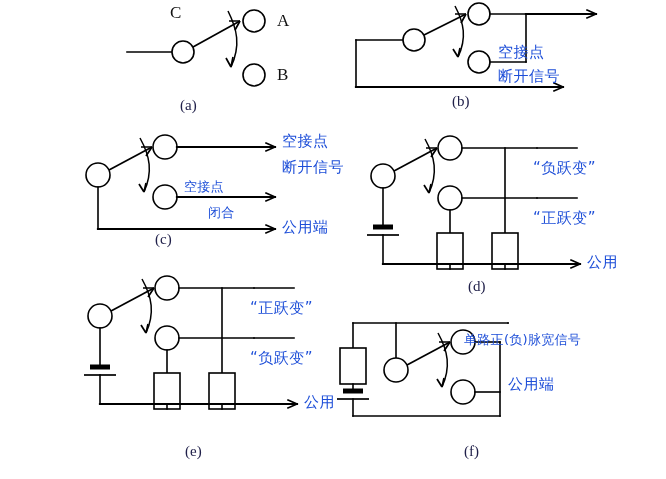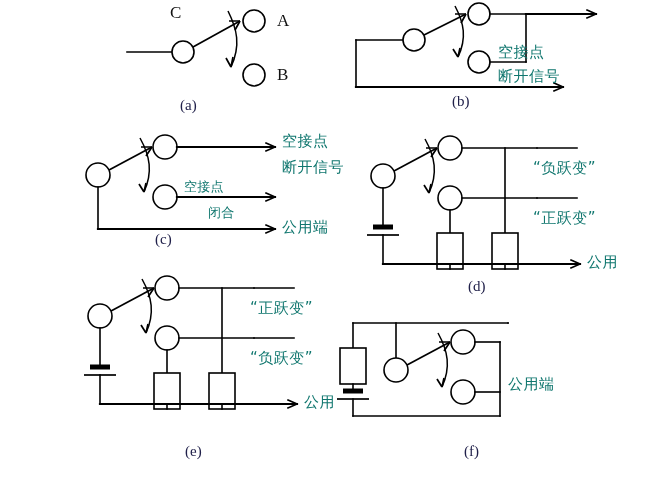--- a/index.html
+++ b/index.html
@@ -9,21 +9,21 @@
   .panel{position:absolute;}
   svg{display:block;overflow:visible;}
   .wire{stroke:#000;stroke-width:1.6;fill:none;stroke-linecap:square;}
   .wire-thick{stroke:#000;stroke-width:2.2;fill:none;stroke-linecap:square;}
   .node{stroke:#000;stroke-width:1.6;fill:#fff;}
   .arm{stroke:#000;stroke-width:1.7;fill:none;}
   .arc{stroke:#000;stroke-width:1.5;fill:none;}
   .res{stroke:#000;stroke-width:1.6;fill:#fff;}
   .batt-pos{stroke:#000;stroke-width:5;}
   .batt-neg{stroke:#000;stroke-width:1.7;}
-  .lbl{position:absolute;white-space:nowrap;color:#0f766e;
+  .lbl{position:absolute;white-space:nowrap;color:#1d4ed8;
        font-family:"DejaVu Sans","Liberation Sans",sans-serif;}
   .cn{font-size:15px;letter-spacing:.5px;}
   .cn-sm{font-size:13px;letter-spacing:.3px;}
   .term{position:absolute;font-size:17px;color:#111;
         font-family:"Liberation Serif","DejaVu Serif",serif;}
   .cap{position:absolute;font-size:15px;color:#20204a;
        font-family:"Liberation Serif","DejaVu Serif",serif;}
 </style>
 </head>
 <body>
@@ -185,17 +185,18 @@
       <path class="arm" d="M102 24 L91 24 M102 24 L96 33"></path>
       <path class="arc" d="M90 15 C100 33 103 49 94 69"></path>
       <path class="arm" d="M94 69 L89 61 M94 69 L96 60"></path>
       <circle class="node" cx="115" cy="24" r="12"></circle>
       <circle class="node" cx="115" cy="74" r="12"></circle>
       <path class="wire" d="M127 24 L152 24"></path>
       <path class="wire" d="M127 74 L152 74"></path>
       <path class="wire" d="M152 24 L152 98"></path>
       <path class="wire" d="M160 5 L160 5"></path>
     </svg>
+    <span class="lbl cn-sm" style="left:116px;top:13px;">单路正(负)脉宽信号</span>
     <span class="lbl cn" style="left:160px;top:57px;">公用端</span>
   </div>
   <span class="cap" style="left:464px;top:443px;">(f)</span>
 
 </div>
 
 </body></html>

